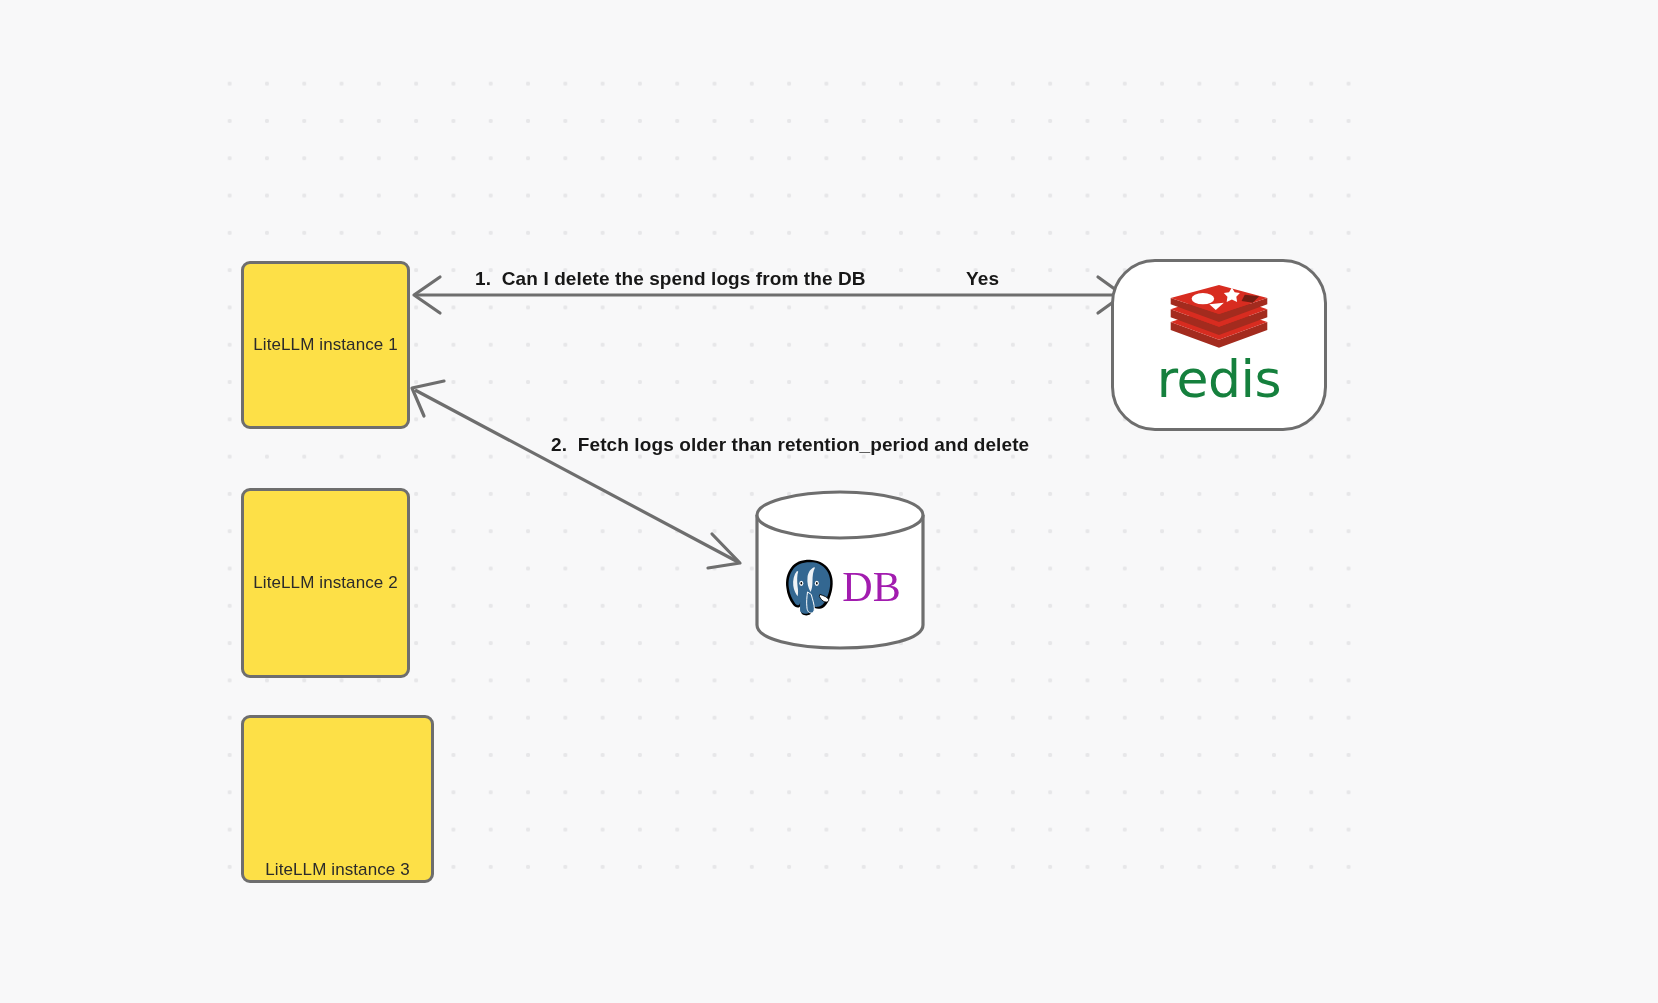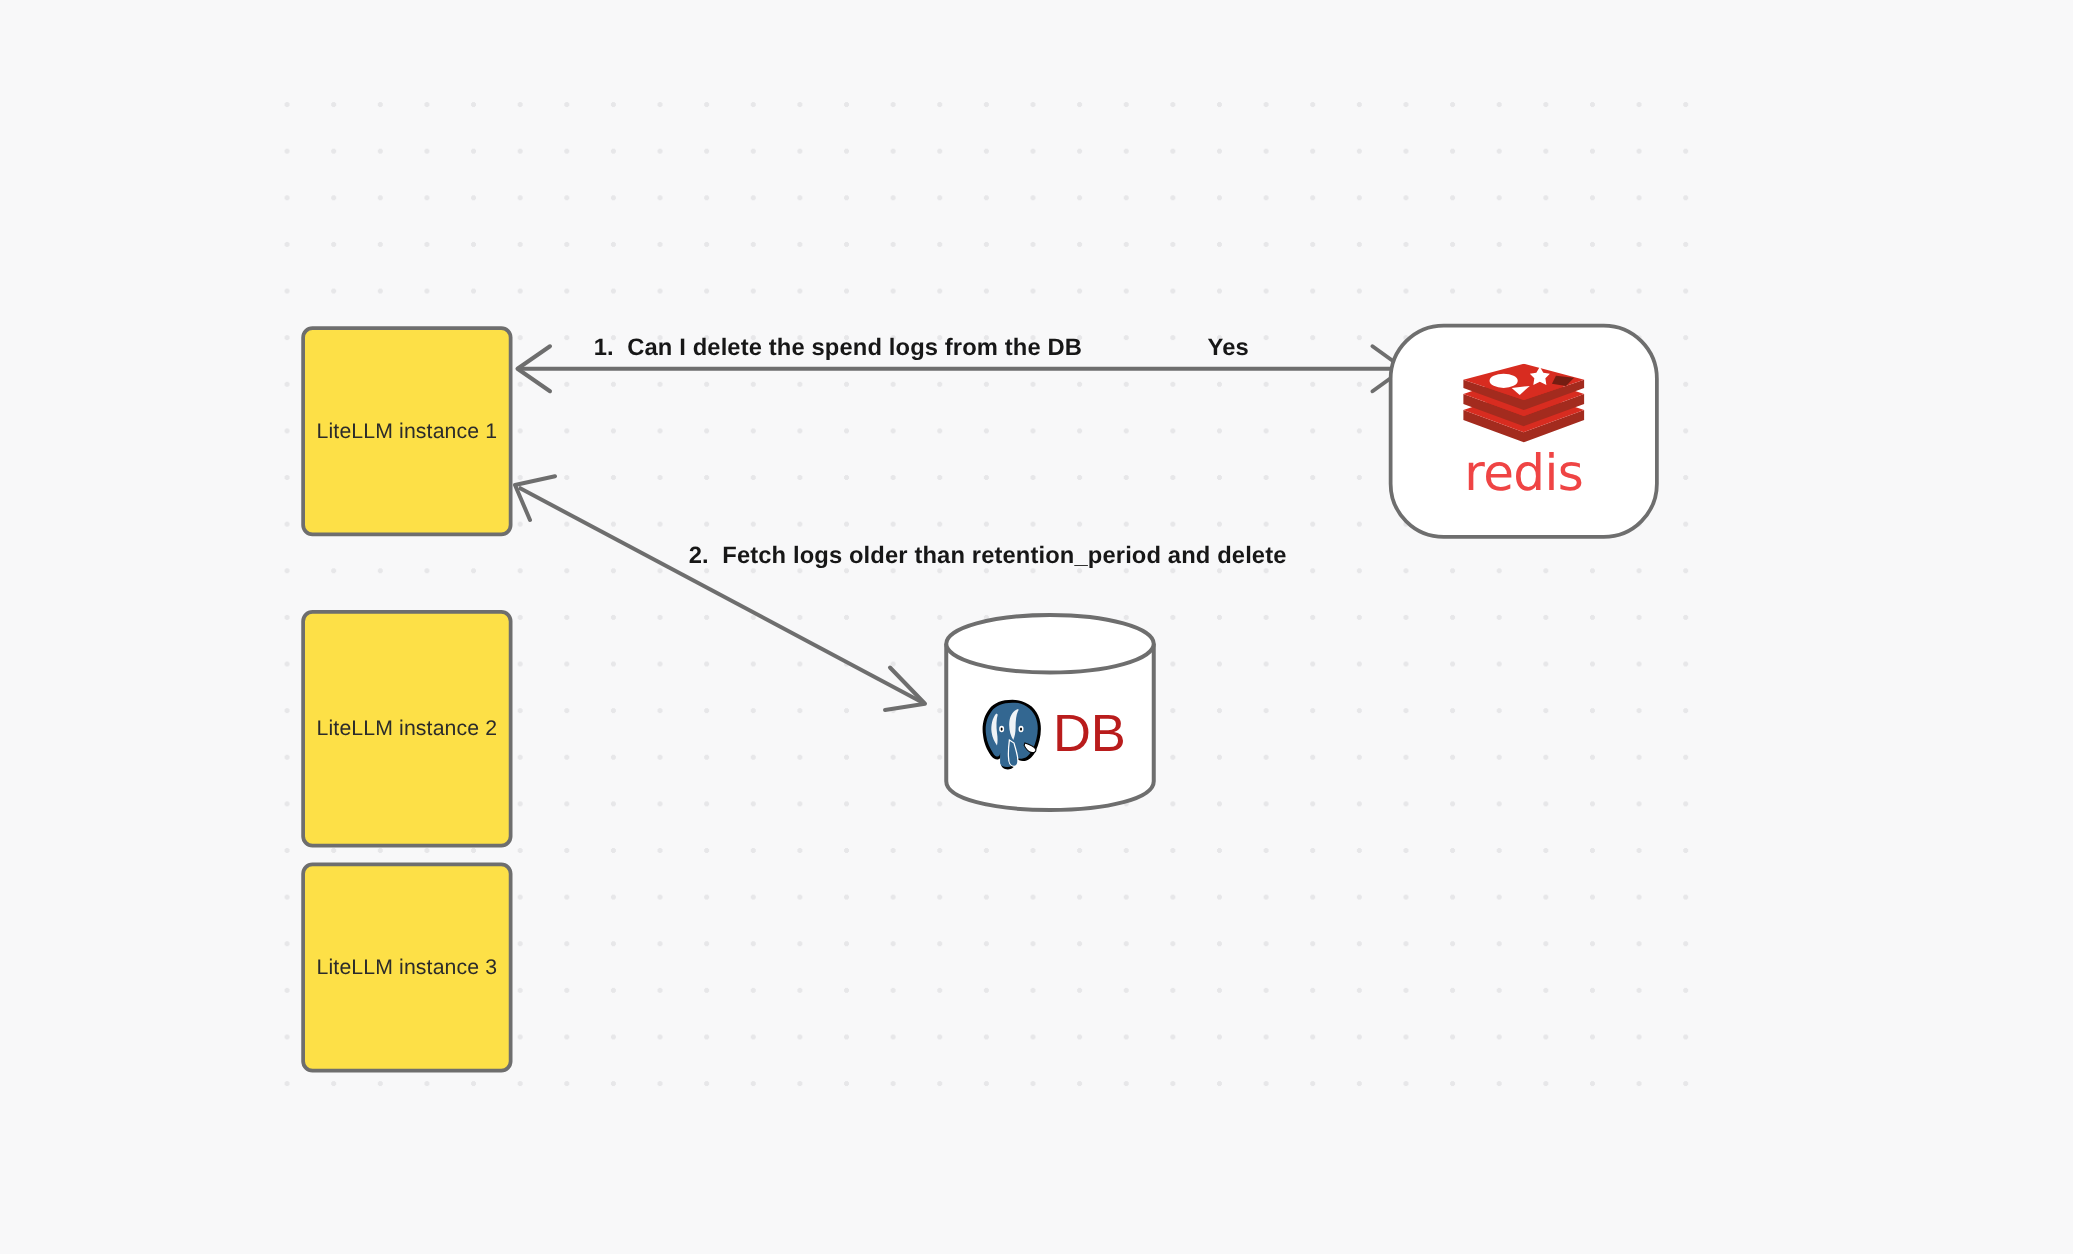--- a/index.html
+++ b/index.html
@@ -40,41 +40,41 @@
     justify-content: center;
   }
   .node-box .node-label {
     font-size: 17px;
     color: #2b2b2b;
     font-family: "Liberation Sans", sans-serif;
     letter-spacing: 0.1px;
   }
   #box-instance1 { left: 241px; top: 261px; width: 169px; height: 168px; }
   #box-instance2 { left: 241px; top: 488px; width: 169px; height: 190px; }
-  #box-instance3 { left: 241px; top: 690px; width: 169px; height: 168px; }
+  #box-instance3 { left: 241px; top: 715px; width: 193px; height: 168px; align-items: flex-end; }
 
   #redis-node {
     position: absolute;
     left: 1111px;
     top: 259px;
     width: 216px;
     height: 172px;
     background: #ffffff;
     border: 3px solid #6e6e6e;
     border-radius: 44px;
     box-sizing: border-box;
     display: flex;
     flex-direction: column;
     align-items: center;
     justify-content: center;
   }
   #redis-logo-mark { width: 104px; height: 66px; display:block; }
   #redis-wordmark {
-    font-size: 40px;
-    color: #ef4444;
+    font-size: 52px;
+    color: #15803d;
     font-family: "DejaVu Sans", sans-serif;
     font-weight: 400;
     letter-spacing: -0.5px;
     line-height: 1;
     margin-top: 2px;
   }
 
   #db-node {
     position: absolute;
     left: 754px;
@@ -88,22 +88,22 @@
     display: flex;
     align-items: center;
     justify-content: center;
     padding-top: 34px;
     box-sizing: border-box;
   }
   #db-logo-row { display: flex; align-items: center; gap: 1px; }
   #pg-elephant { width: 62px; height: 62px; display:block; }
   #db-text {
     font-size: 42px;
-    color: #b91c1c;
-    font-family: Liberation Sans, sans-serif;
+    color: #a21caf;
+    font-family: Liberation Serif, serif;
     letter-spacing: 0px;
     line-height: 1;
   }
 
   .edge-label {
     position: absolute;
     font-family: "Liberation Sans", sans-serif;
     font-weight: bold;
     color: #171717;
     white-space: pre;

